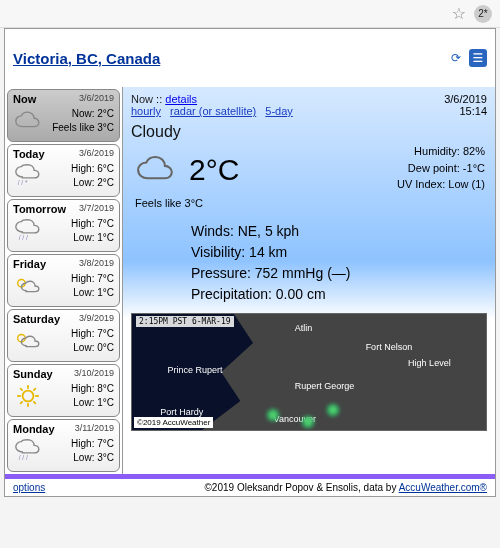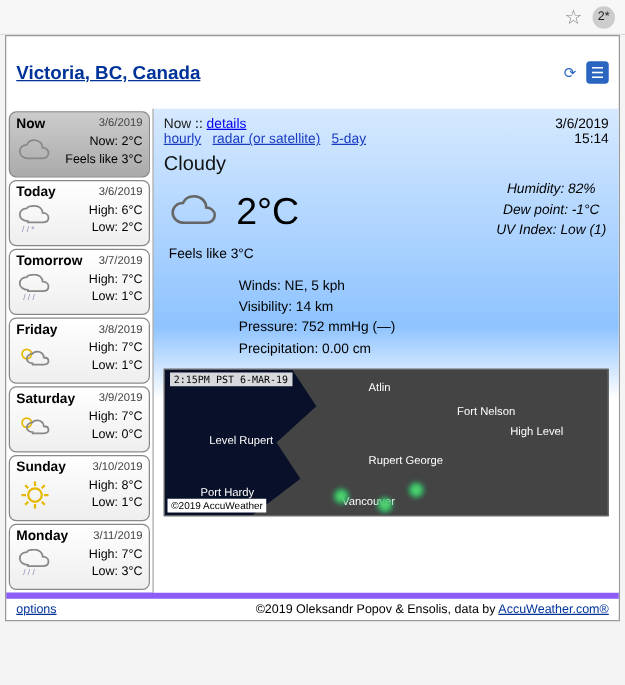--- a/index.html
+++ b/index.html
@@ -27,22 +27,22 @@
   .main { flex: 1; background: linear-gradient(#d6e9ff, #8ec3ff 45%, #fff 60%); padding: 6px 8px; position: relative; }
   .main-top { display: flex; justify-content: space-between; font-size: 11px; }
   .links a { color: #1a3cc0; text-decoration: underline; margin-right: 6px; font-size: 11px; }
   .now-lbl { color: #222; }
   .dt { text-align: right; font-size: 11px; }
   .cond { font-size: 16px; margin-top: 6px; color: #111; }
   .cur-row { display: flex; align-items: center; margin-top: 4px; }
   .big-icon { width: 50px; height: 50px; display: flex; align-items: center; justify-content: center; }
   .temp { font-size: 30px; margin-left: 8px; }
   .feels { font-size: 11px; margin-left: 4px; margin-top: 2px; }
-  .stats-right { position: absolute; right: 10px; top: 56px; font-size: 11px; text-align: center; line-height: 1.5; font-style: italic; }
-  .stats-mid { font-size: 11px; margin-top: 12px; margin-left: 60px; line-height: 1.5; }
+  .stats-right { position: absolute; right: 10px; top: 56px; font-size: 11px; text-align: right; line-height: 1.5; }
+  .stats-mid { font-size: 14px; margin-top: 12px; margin-left: 60px; line-height: 1.5; }
   .radar { margin-top: 8px; height: 118px; border: 1px solid #666; position: relative; background: #444; overflow: hidden; font-size: 9px; color: #fff; }
   .radar .water { position: absolute; left: 0; top: 0; bottom: 0; width: 36%; background: #08102a; clip-path: polygon(0 0, 80% 0, 95% 25%, 70% 50%, 85% 75%, 55% 100%, 0 100%); }
   .radar-label { position: absolute; left: 4px; top: 2px; background: rgba(240,240,240,0.9); color: #000; padding: 1px 3px; font-size: 8px; font-family: monospace; }
   .map-lbl { position: absolute; font-size: 9px; white-space: nowrap; }
   .attrib-map { position: absolute; left: 2px; bottom: 2px; background: #fff; color: #000; font-size: 8px; padding: 1px 3px; }
   .precip-blob { position: absolute; width: 12px; height: 12px; background: radial-gradient(#6fe06f, #0a6); border-radius: 50%; filter: blur(2px); }
   .footer { display: flex; justify-content: space-between; align-items: center; border-top: 5px solid #8b5cf6; padding: 3px 8px; font-size: 10px; }
   .footer a { color: #003399; text-decoration: underline; }
   
   svg.cloud { width: 30px; height: 24px; }
@@ -250,21 +250,21 @@
         <div>Visibility: 14 km</div>
         <div>Pressure: 752 mmHg (—)</div>
         <div>Precipitation: 0.00 cm</div>
       </div>
 
       <div class="radar">
         <div class="water"></div>
         <div class="radar-label">2:15PM PST 6-MAR-19</div>
         <span class="map-lbl" style="left:46%; top:8%;">Atlin</span>
         <span class="map-lbl" style="left:66%; top:24%;">Fort Nelson</span>
-        <span class="map-lbl" style="left:10%; top:44%;">Level Rupert</span>
+        <span class="map-lbl" style="left:10%; top:44%;">Prince Rupert</span>
         <span class="map-lbl" style="left:78%; top:38%;">High Level</span>
         <span class="map-lbl" style="left:46%; top:58%;">Rupert George</span>
         <span class="map-lbl" style="left:8%;  top:80%;">Port Hardy</span>
         <span class="map-lbl" style="left:40%; top:86%;">Vancouver</span>
         <span class="precip-blob" style="left:38%; top:82%;"></span>
         <span class="precip-blob" style="left:48%; top:88%;"></span>
         <span class="precip-blob" style="left:55%; top:78%;"></span>
         <div class="attrib-map">©2019 AccuWeather</div>
       </div>
     </div>

